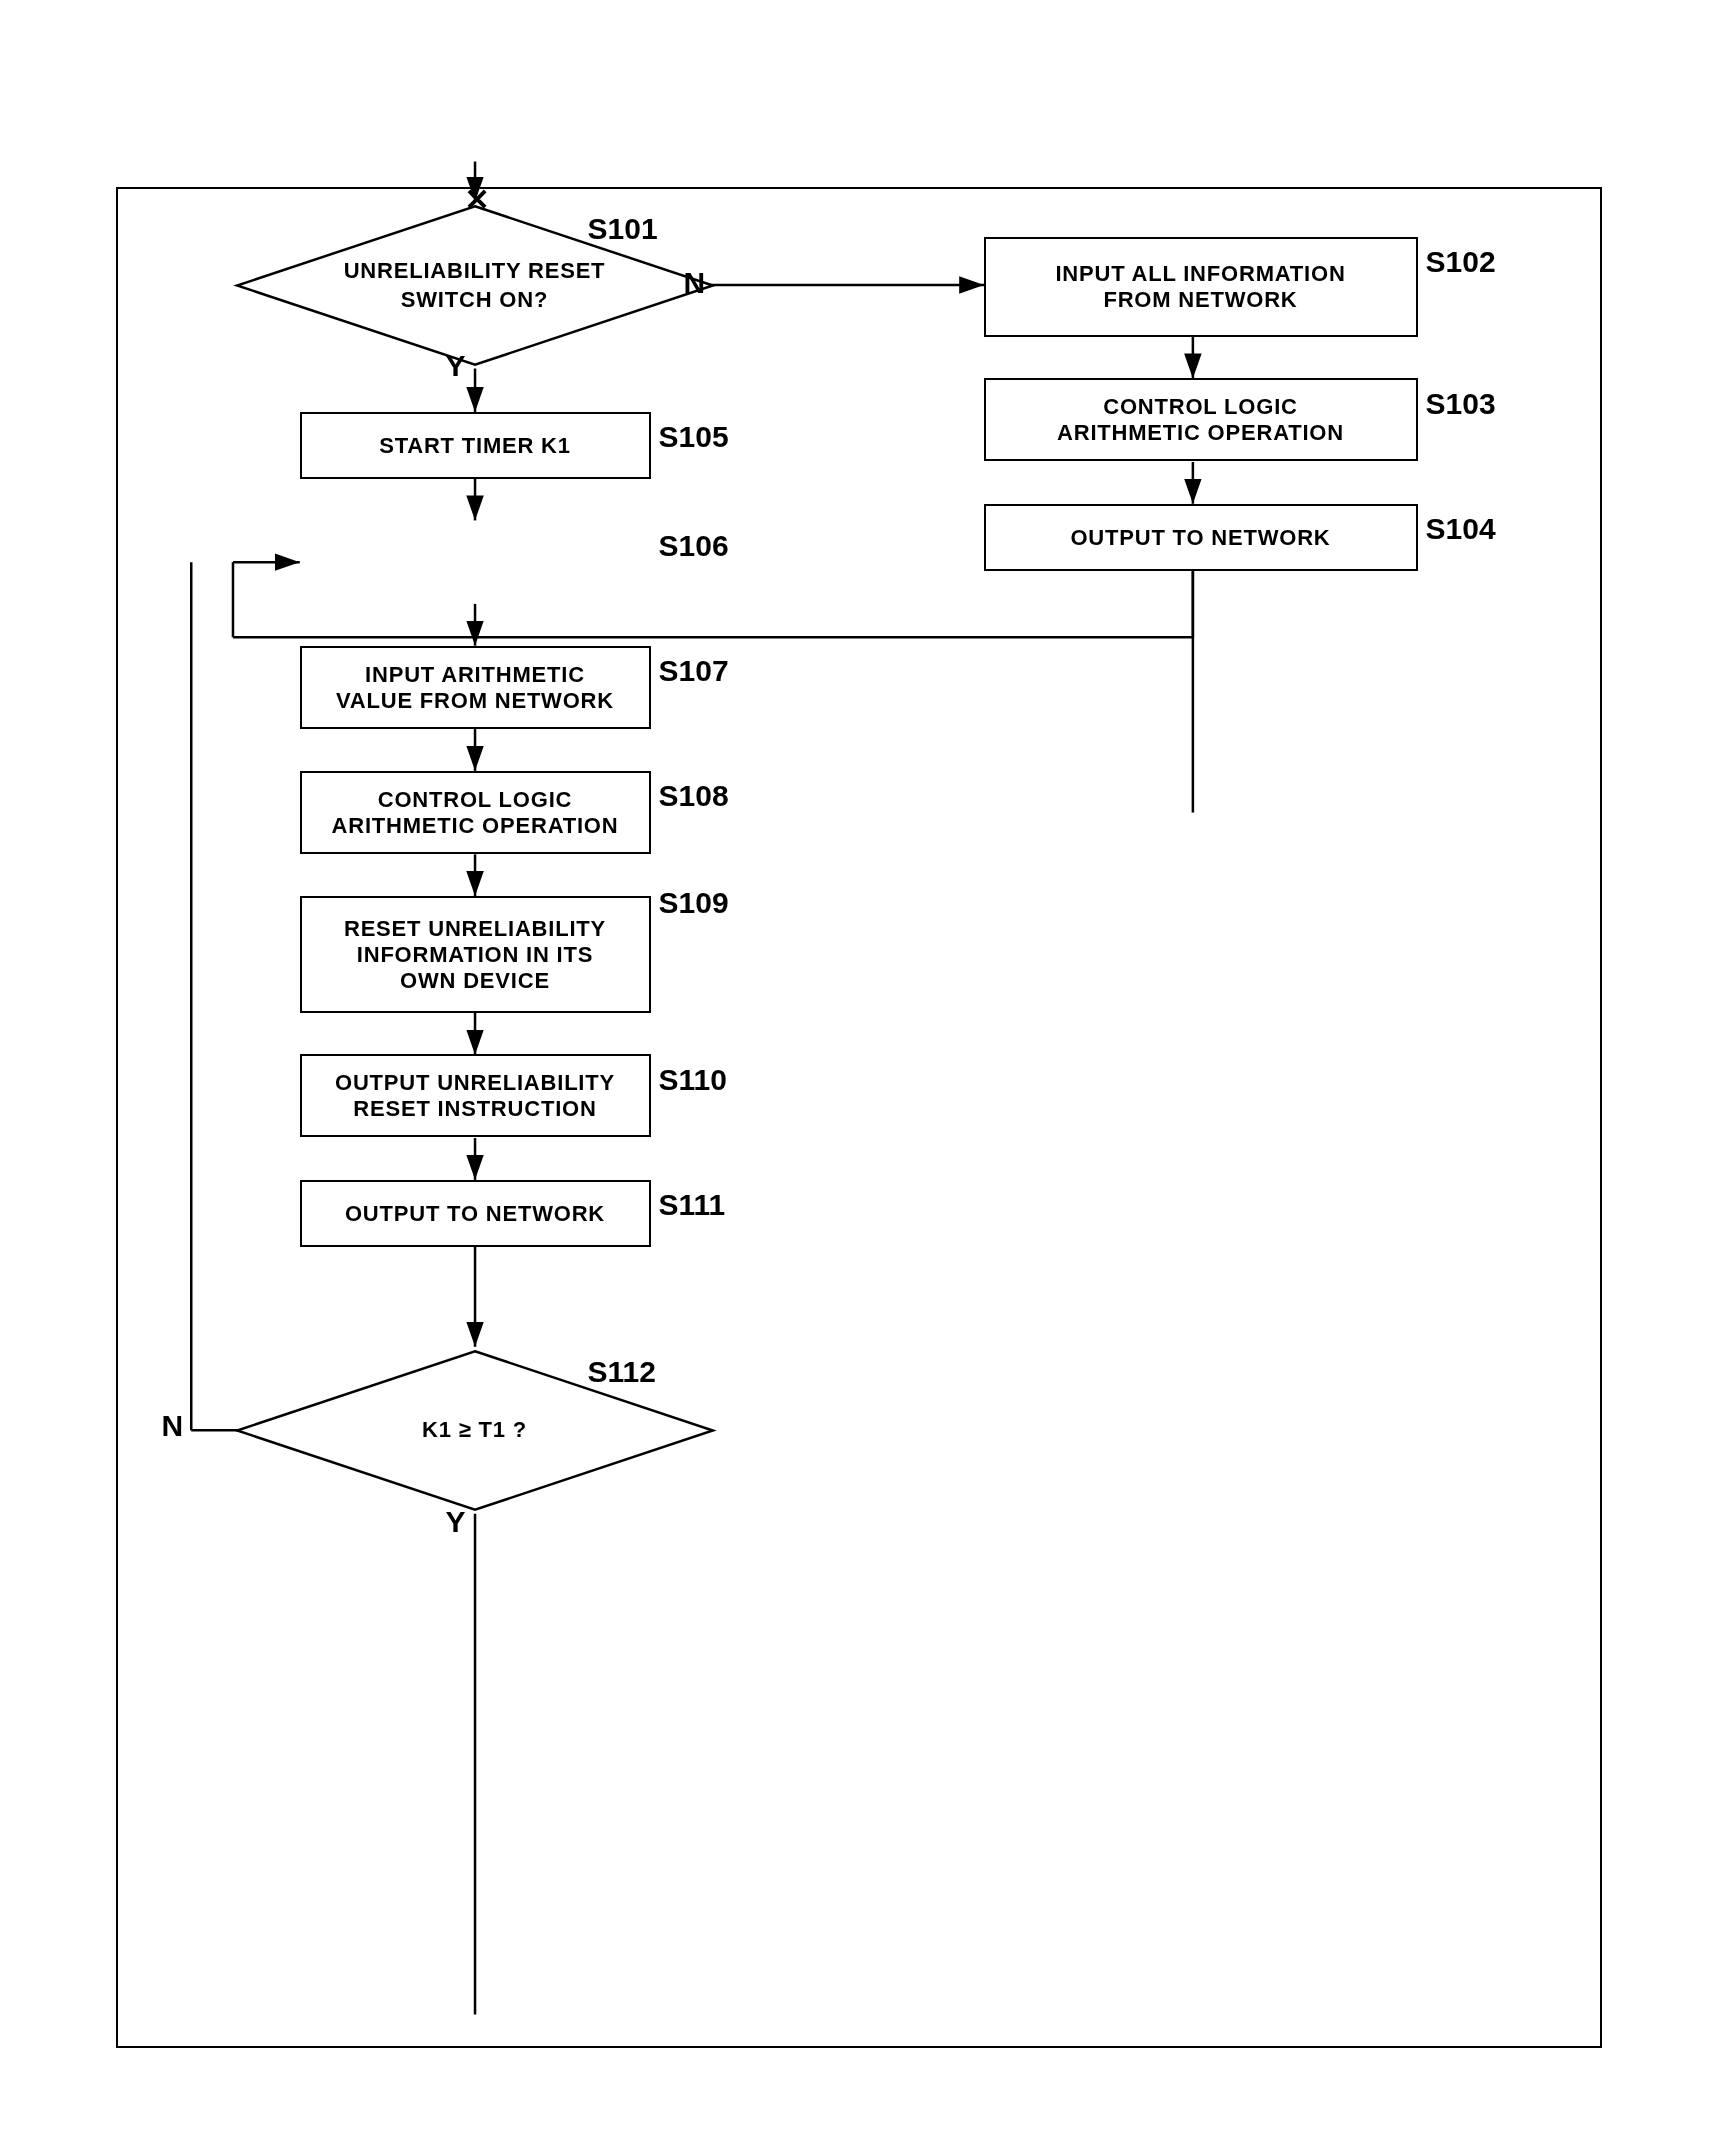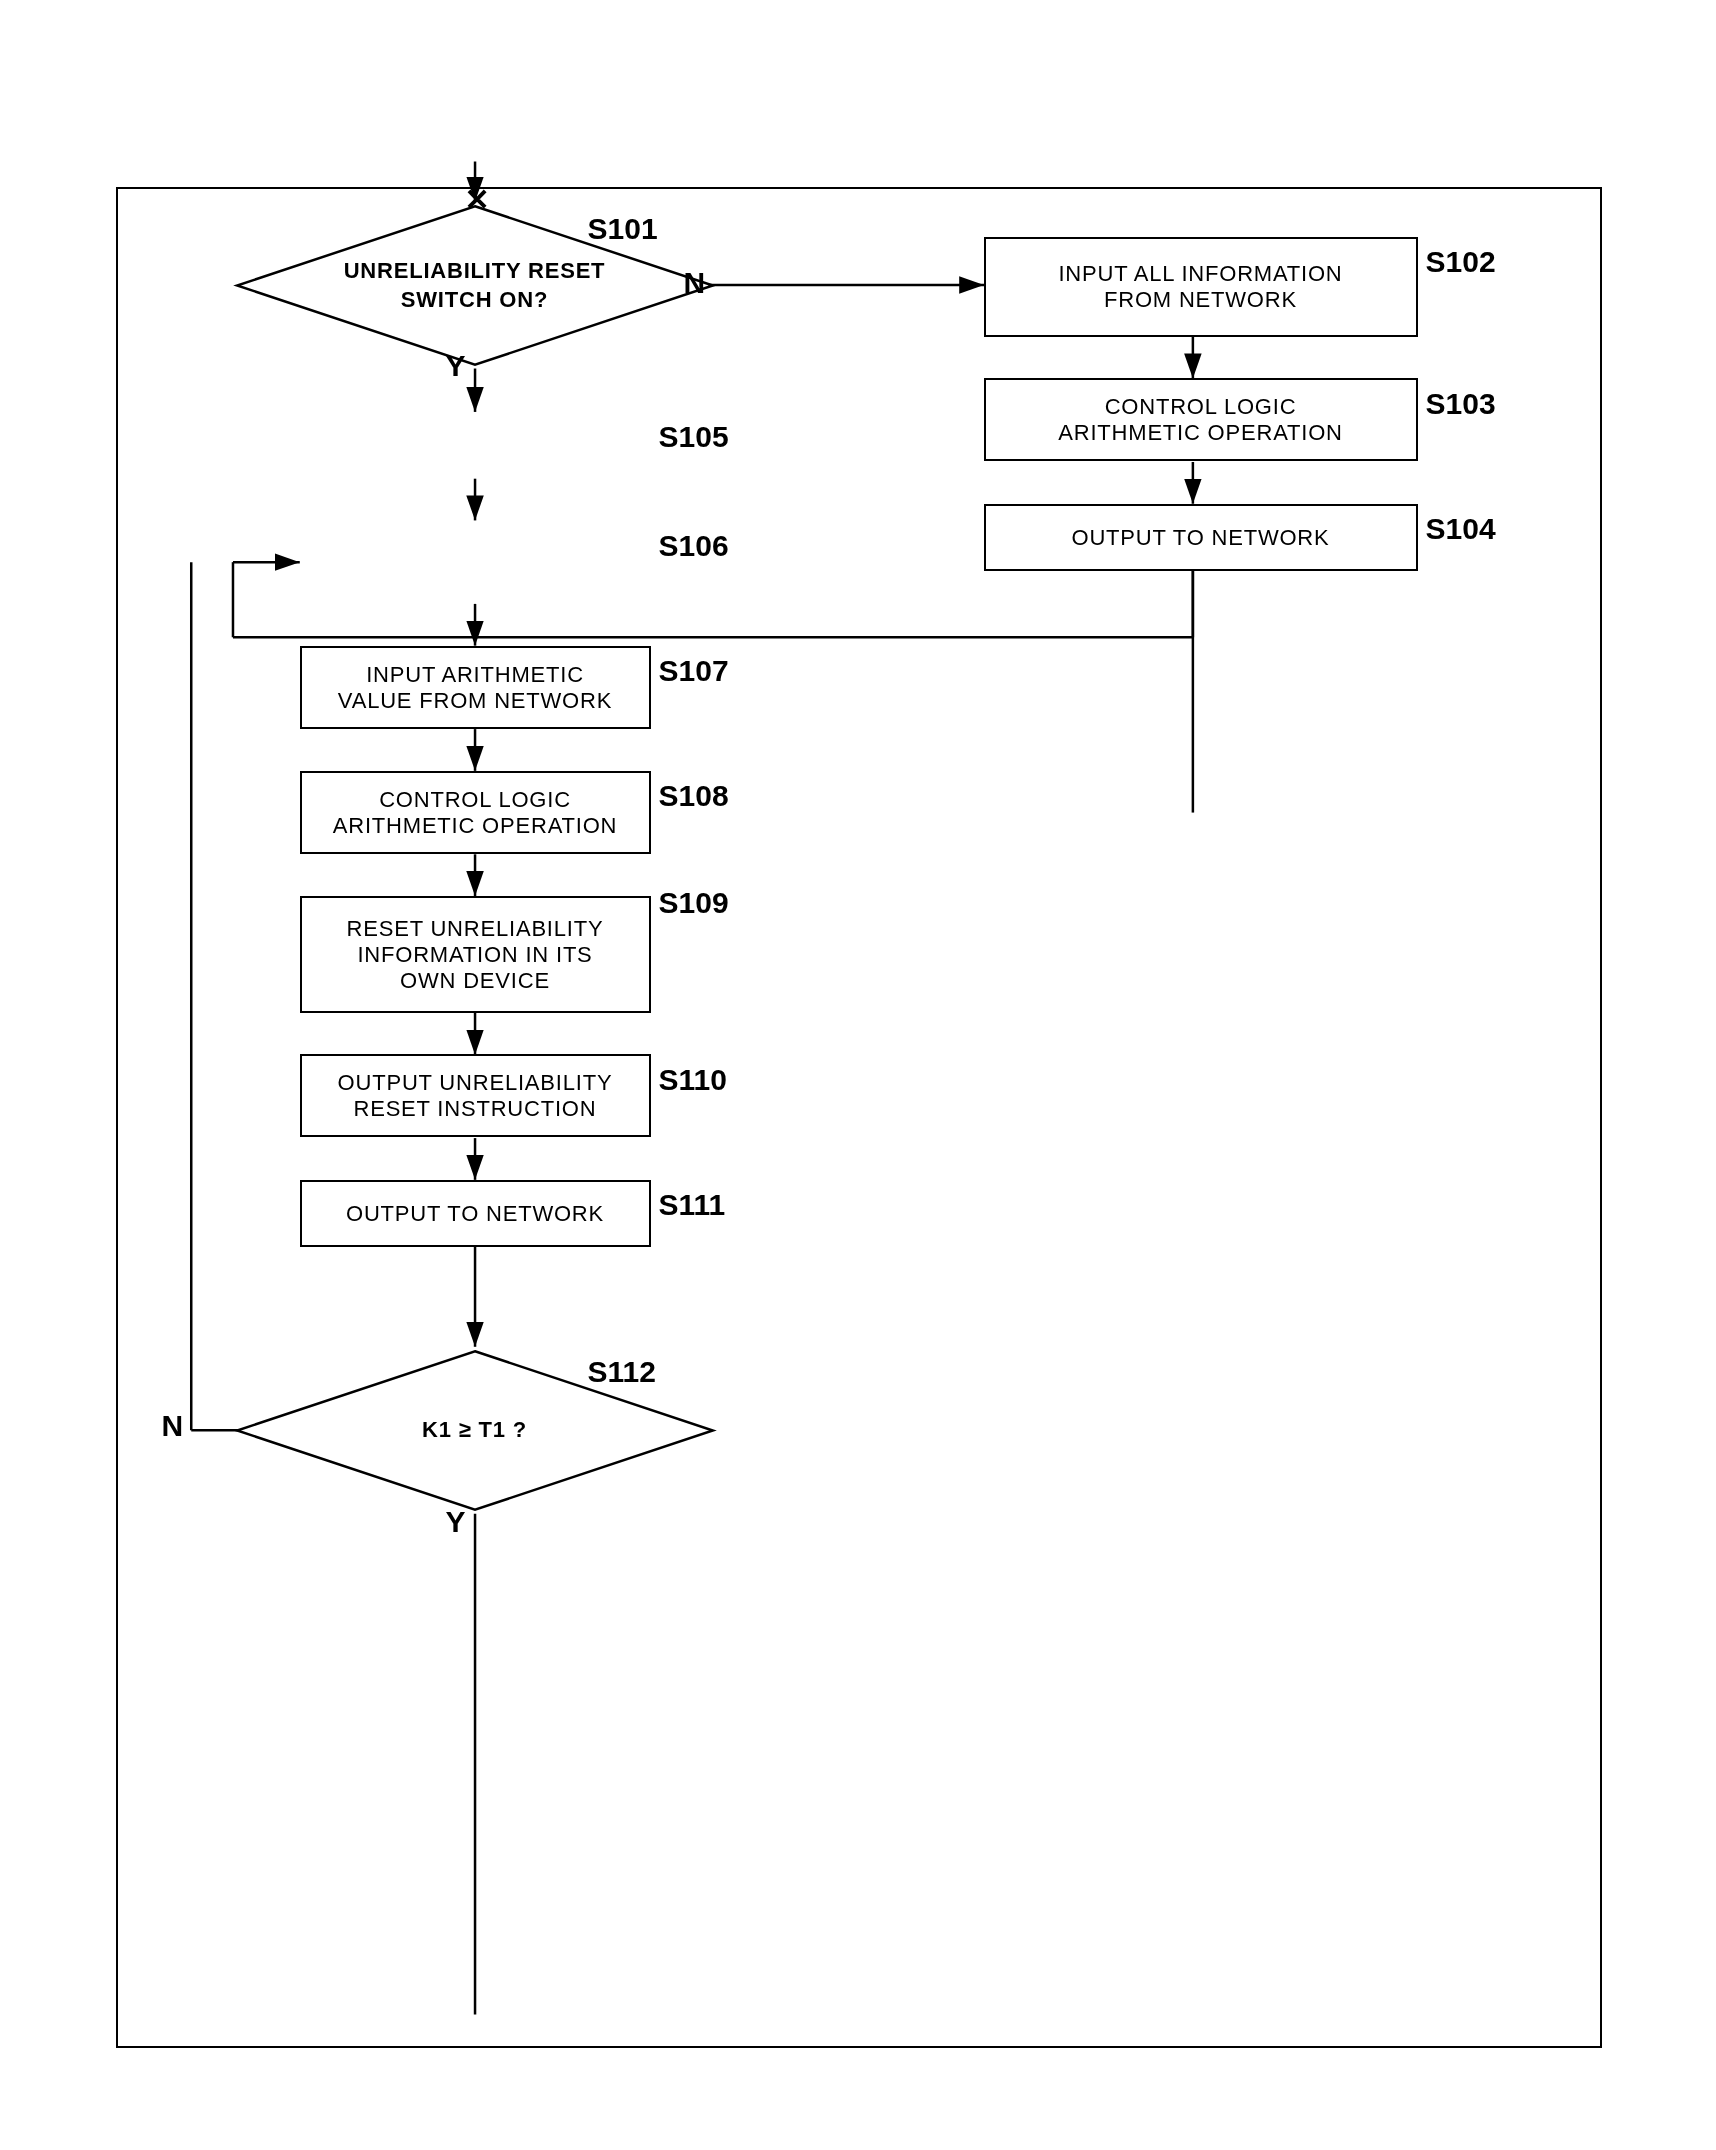--- a/index.html
+++ b/index.html
@@ -41,21 +41,21 @@
       letter-spacing: 1.7px;
     }
     .fc-box {
       position: absolute;
       border: 2.5px solid #000;
       display: flex;
       align-items: center;
       justify-content: center;
       background: #fff;
       font-size: 22px;
-      font-weight: normal;
+      font-weight: bold;
       text-align: center;
       letter-spacing: 0.8px;
     }
     .fc-diamond {
       position: absolute;
       display: flex;
       align-items: center;
       justify-content: center;
       text-align: center;
     }
@@ -169,20 +169,23 @@
   <div class="fc-box" style="left:918px; top:325px; width:434px; height:83px;">
     <span>CONTROL LOGIC<br>ARITHMETIC OPERATION</span>
   </div>
   <div class="label-text" style="left:1360px; top:334px;">S103</div>
 
   <div class="fc-box" style="left:918px; top:451px; width:434px; height:67px;">
     <span>OUTPUT TO NETWORK</span>
   </div>
   <div class="label-text" style="left:1360px; top:459px;">S104</div>
 
+  <div class="fc-box" style="left:234px; top:359px; width:351px; height:67px;">
+    <span>START TIMER K1</span>
+  </div>
   <div class="label-text" style="left:593px; top:367px;">S105</div>
 
   <div class="label-text" style="left:593px; top:476px;">S106</div>
 
   <div class="fc-box" style="left:234px; top:593px; width:351px; height:83px;">
     <span>INPUT ARITHMETIC<br>VALUE FROM NETWORK</span>
   </div>
   <div class="label-text" style="left:593px; top:601px;">S107</div>
 
   <div class="fc-box" style="left:234px; top:718px; width:351px; height:83px;">

